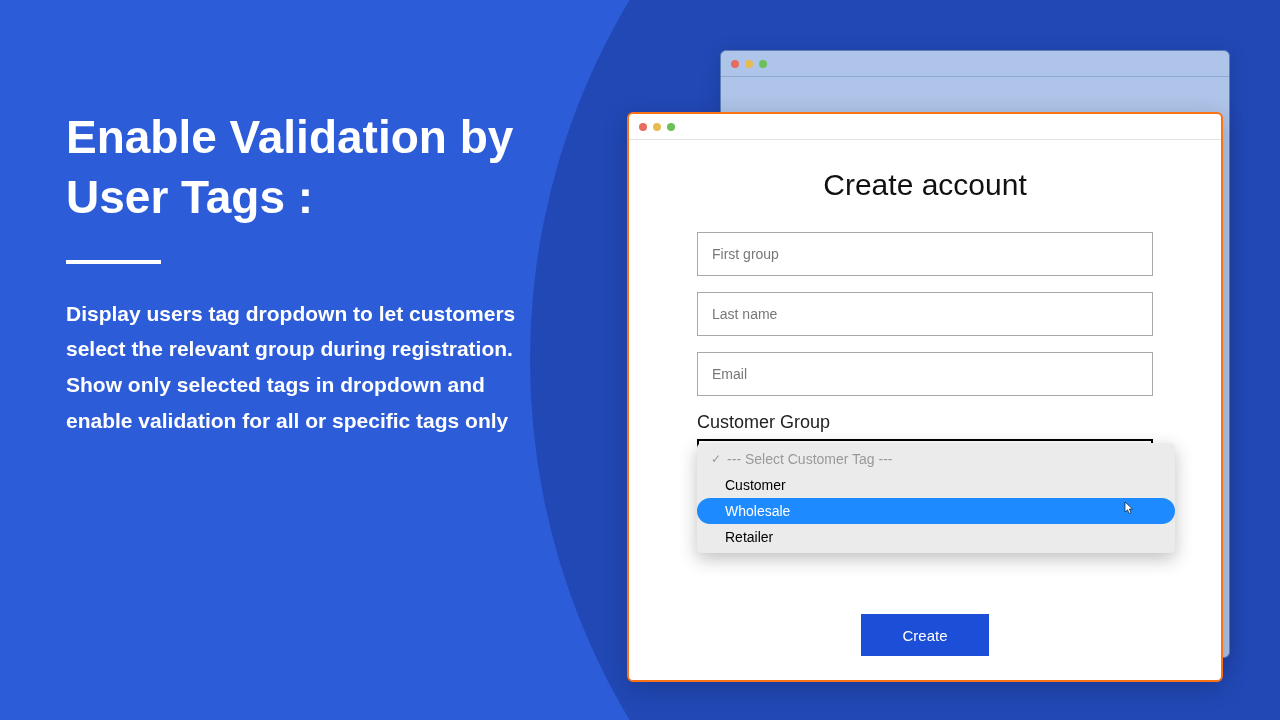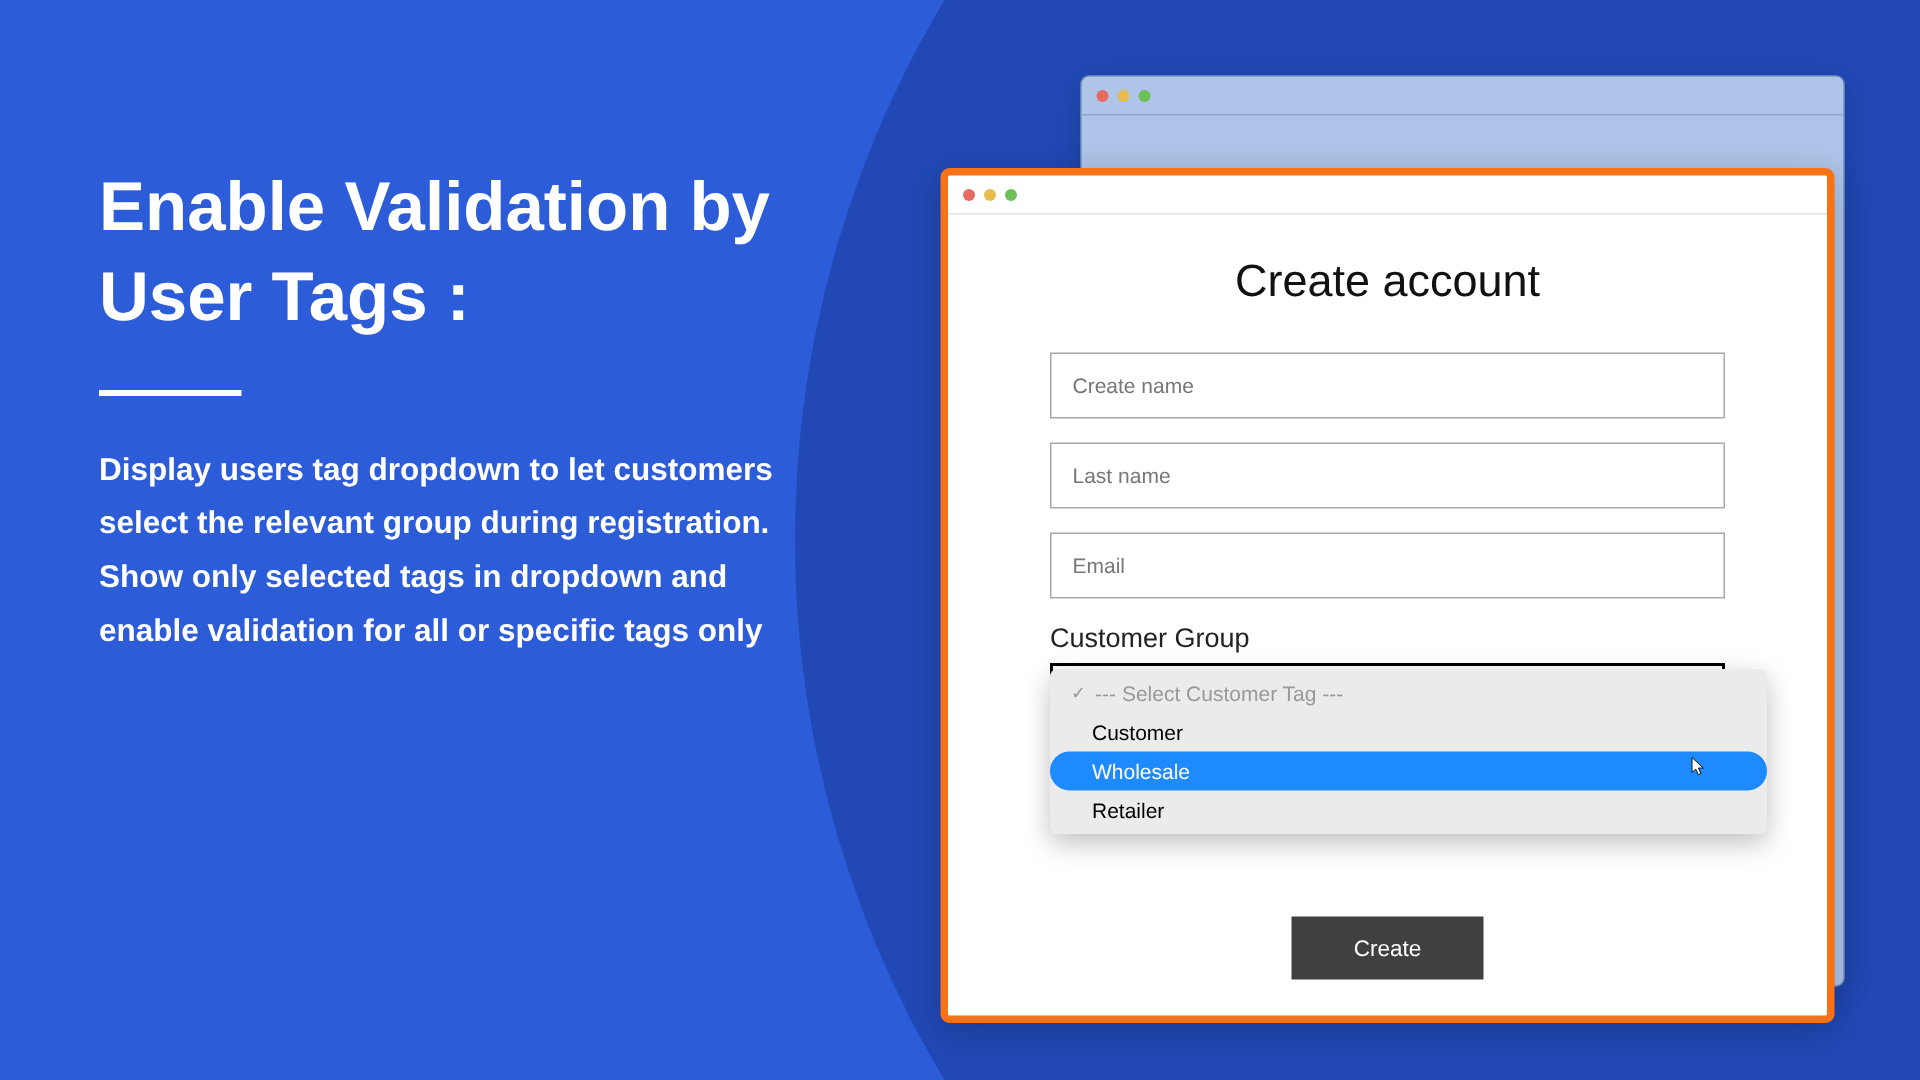--- a/index.html
+++ b/index.html
@@ -66,21 +66,21 @@
       gap: 6px;
     }
     .tb-dot { width: 8px; height: 8px; border-radius: 50%; }
     .window-front {
       position: absolute;
       left: 627px;
       top: 112px;
       width: 596px;
       height: 570px;
       background: #fff;
-      border: 5px solid #f97316;
+      border: 2px solid #f97316;
       border-radius: 6px;
       box-shadow: 0 6px 24px rgba(0,0,0,0.2);
       z-index: 4;
     }
     .titlebar-front {
       height: 26px;
       border-bottom: 1px solid #e2e2e2;
       display: flex;
       align-items: center;
       padding: 0 10px;
@@ -149,21 +149,21 @@
       font-size: 14px;
       color: #fff;
     }
     .create-btn {
       position: absolute;
       left: 50%;
       transform: translateX(-50%);
       bottom: 24px;
       width: 128px;
       height: 42px;
-      background: #404040;
+      background: #1d4ed8;
       color: #fff;
       display: flex;
       align-items: center;
       justify-content: center;
       font-size: 15px;
     }
   </style>
 </head>
 <body>
 
@@ -187,21 +187,21 @@
   <div class="titlebar-front">
     <span class="tb-dot" style="background:#e66b60"></span>
     <span class="tb-dot" style="background:#e8bb4f"></span>
     <span class="tb-dot" style="background:#6bc158"></span>
   </div>
 
   <div class="form-area">
     <div class="form-title">Create account</div>
 
     <div class="field">
-      <span>Create name</span>
+      <span>First group</span>
     </div>
     <div class="field">
       <span>Last name</span>
     </div>
     <div class="field">
       <span>Email</span>
     </div>
 
     <div class="group-label">Customer Group</div>
 

